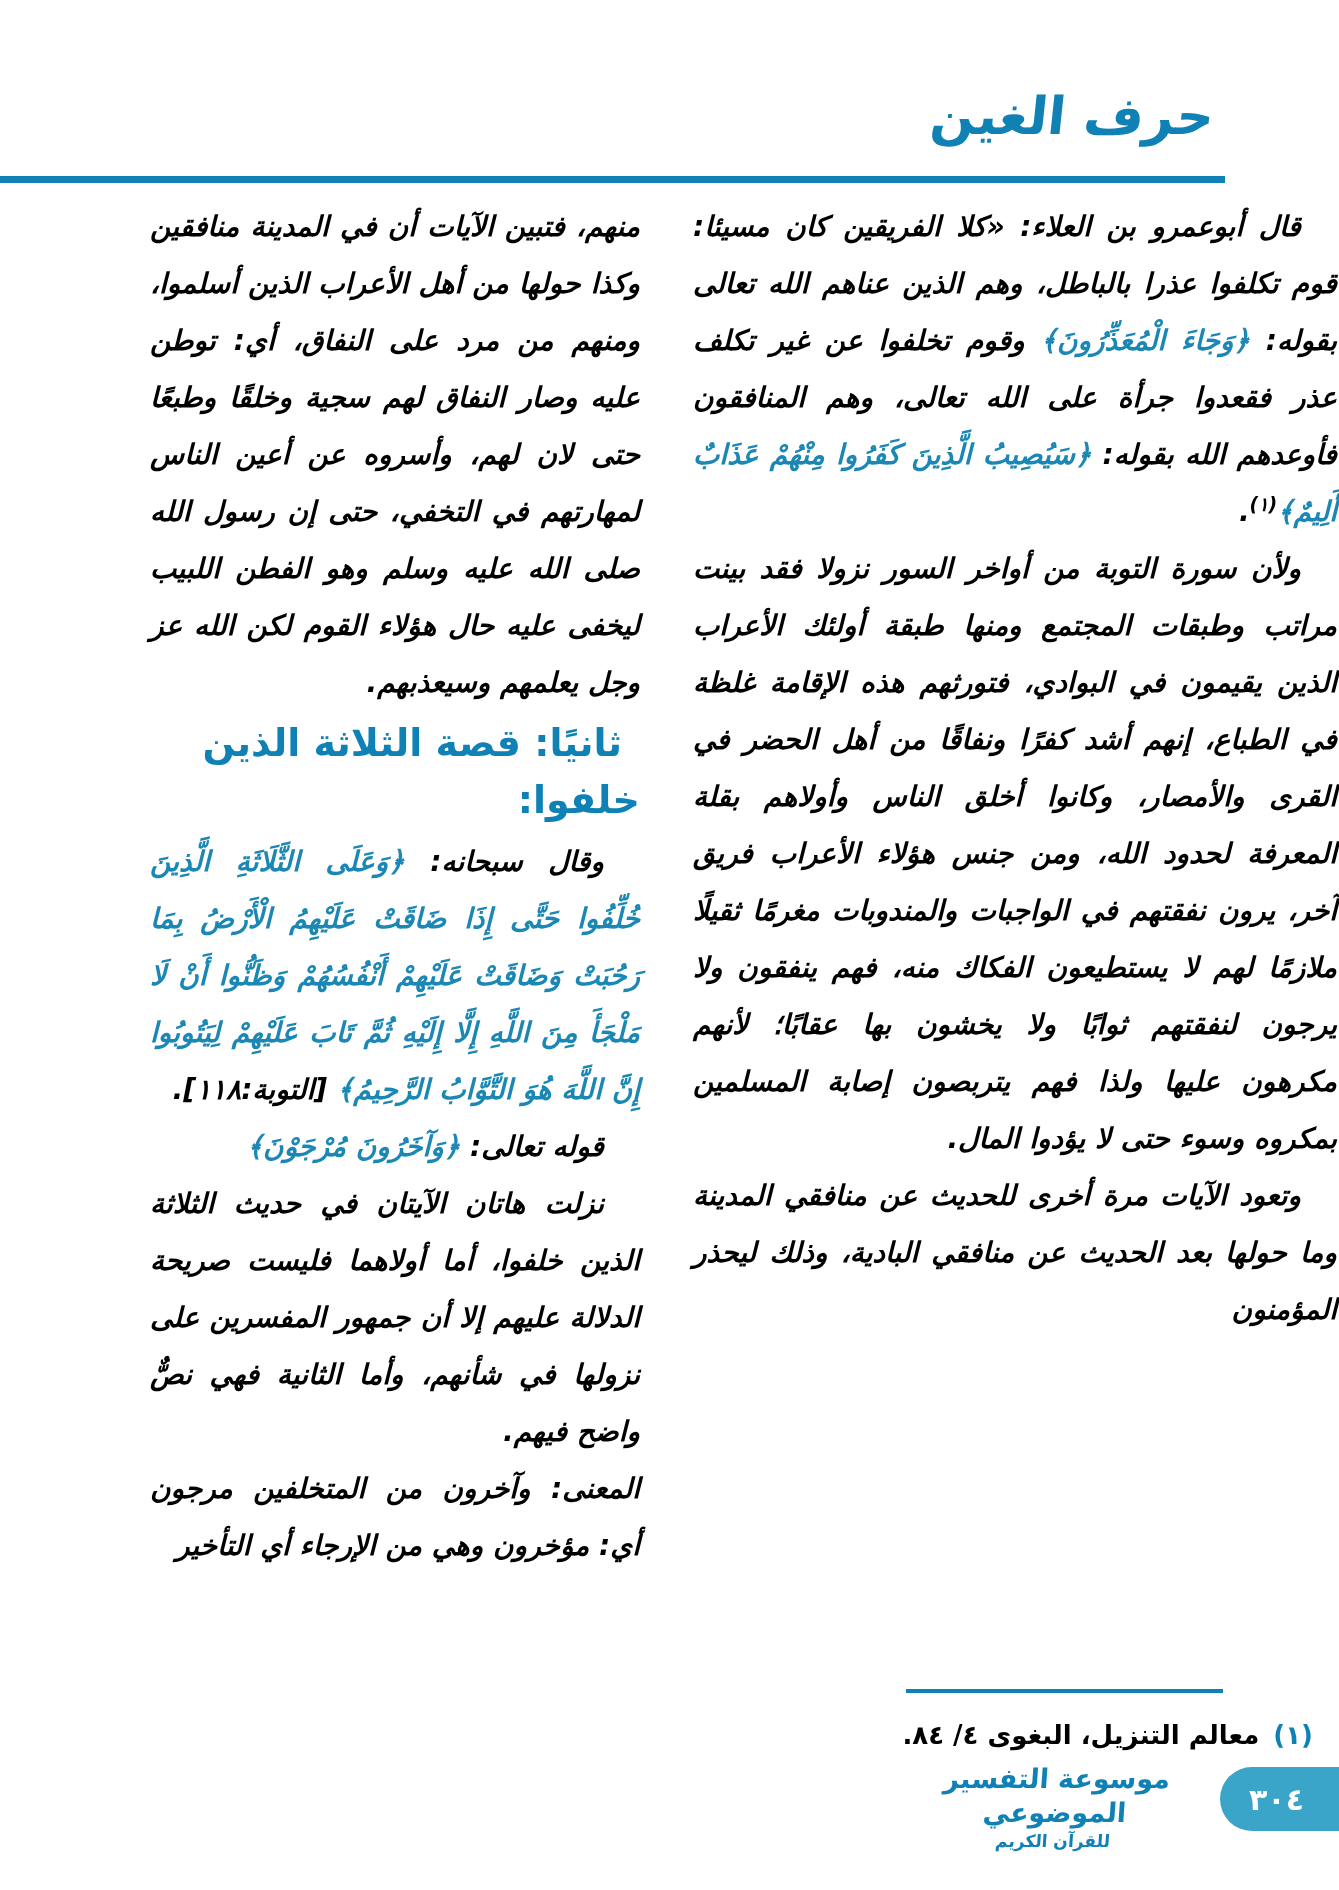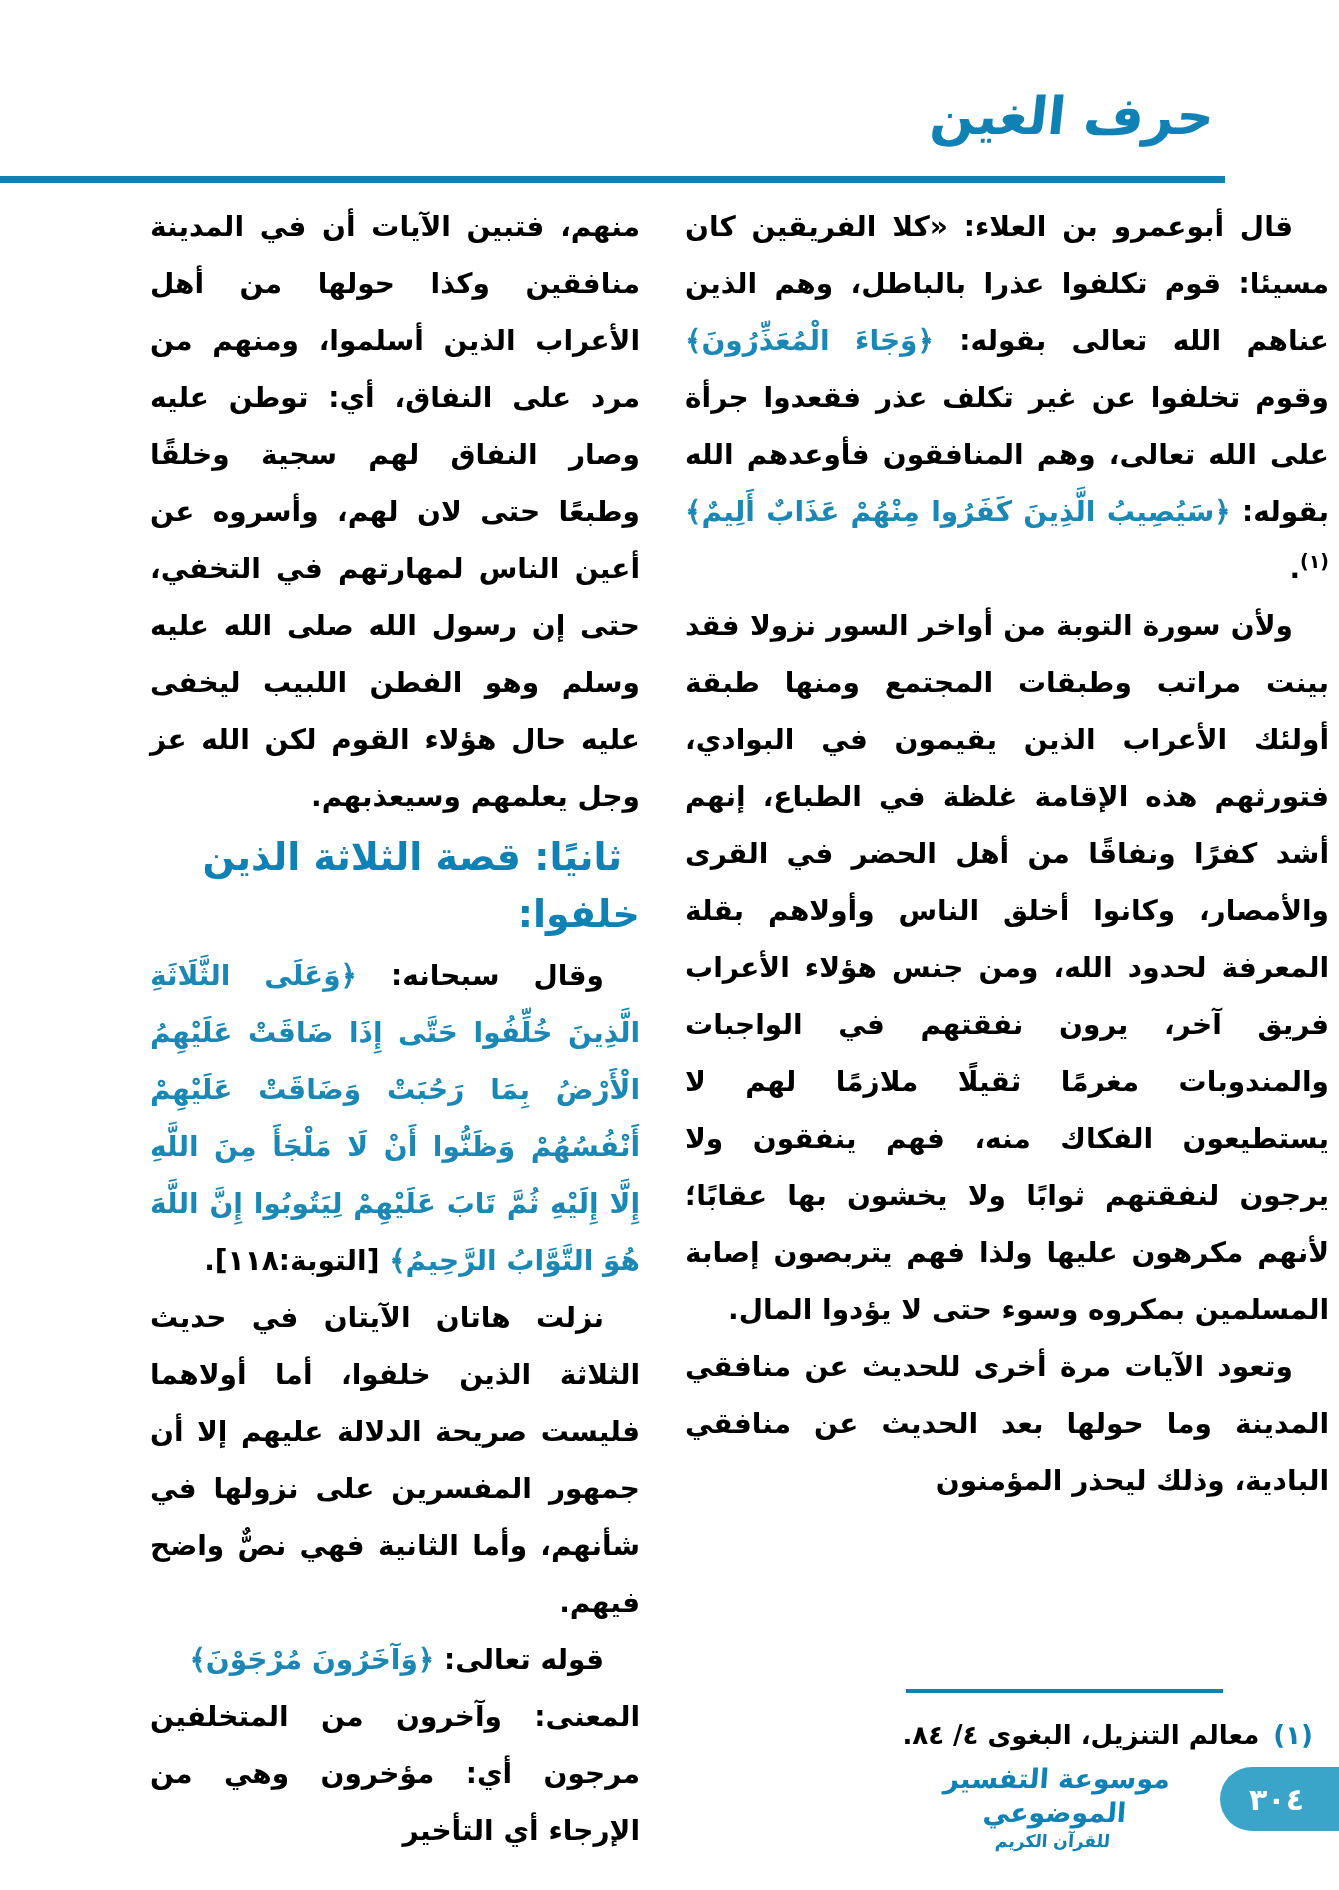--- a/index.html
+++ b/index.html
@@ -27,24 +27,24 @@
     background:var(--accent);
   }
   
   .col{
     position:absolute;top:198px;
     text-align:justify;
     text-justify:inter-word;
     font-size:28px;font-weight:bold;
     line-height:57px;
   }
-  .col-right{right:10px;width:644px;}
+  .col-right{right:2px;width:644px;}
   .col-left{left:150px;width:490px;}
   .col p{margin:0;}
-  .para{text-indent:36px;}
+  .para{text-indent:36px;font-style:italic;}
   .para.noindent{text-indent:0;}
   .heading{
     color:var(--accent);
     text-align:right;
     text-indent:18px;
     margin:4px 0 !important;
     font-size:38px;
   }
   .seg-plain{color:#000;}
   .seg-quran{color:var(--quran);}
@@ -100,22 +100,22 @@
   <section class="col col-right" id="col-right">
       <p class="para"><span class="seg-plain">قال أبوعمرو بن العلاء: «كلا الفريقين كان مسيئا: قوم تكلفوا عذرا بالباطل، وهم الذين عناهم الله تعالى بقوله: </span><span class="seg-quran">﴿وَجَاءَ الْمُعَذِّرُونَ﴾</span><span class="seg-plain"> وقوم تخلفوا عن غير تكلف عذر فقعدوا جرأة على الله تعالى، وهم المنافقون فأوعدهم الله بقوله: </span><span class="seg-quran">﴿سَيُصِيبُ الَّذِينَ كَفَرُوا مِنْهُمْ عَذَابٌ أَلِيمٌ﴾</span><span class="seg-fnref">(١)</span><span class="seg-plain">.</span></p>
       <p class="para"><span class="seg-plain">ولأن سورة التوبة من أواخر السور نزولا فقد بينت مراتب وطبقات المجتمع ومنها طبقة أولئك الأعراب الذين يقيمون في البوادي، فتورثهم هذه الإقامة غلظة في الطباع، إنهم أشد كفرًا ونفاقًا من أهل الحضر في القرى والأمصار، وكانوا أخلق الناس وأولاهم بقلة المعرفة لحدود الله، ومن جنس هؤلاء الأعراب فريق آخر، يرون نفقتهم في الواجبات والمندوبات مغرمًا ثقيلًا ملازمًا لهم لا يستطيعون الفكاك منه، فهم ينفقون ولا يرجون لنفقتهم ثوابًا ولا يخشون بها عقابًا؛ لأنهم مكرهون عليها ولذا فهم يتربصون إصابة المسلمين بمكروه وسوء حتى لا يؤدوا المال.</span></p>
       <p class="para"><span class="seg-plain">وتعود الآيات مرة أخرى للحديث عن منافقي المدينة وما حولها بعد الحديث عن منافقي البادية، وذلك ليحذر المؤمنون</span></p>
     </section>
 
   <section class="col col-left" id="col-left">
       <p class="para noindent"><span class="seg-plain">منهم، فتبين الآيات أن في المدينة منافقين وكذا حولها من أهل الأعراب الذين أسلموا، ومنهم من مرد على النفاق، أي: توطن عليه وصار النفاق لهم سجية وخلقًا وطبعًا حتى لان لهم، وأسروه عن أعين الناس لمهارتهم في التخفي، حتى إن رسول الله صلى الله عليه وسلم وهو الفطن اللبيب ليخفى عليه حال هؤلاء القوم لكن الله عز وجل يعلمهم وسيعذبهم.</span></p>
       <p class="heading"><span class="seg-heading">ثانيًا: قصة الثلاثة الذين خلفوا:</span></p>
       <p class="para"><span class="seg-plain">وقال سبحانه: </span><span class="seg-quran">﴿وَعَلَى الثَّلَاثَةِ الَّذِينَ خُلِّفُوا حَتَّى إِذَا ضَاقَتْ عَلَيْهِمُ الْأَرْضُ بِمَا رَحُبَتْ وَضَاقَتْ عَلَيْهِمْ أَنْفُسُهُمْ وَظَنُّوا أَنْ لَا مَلْجَأَ مِنَ اللَّهِ إِلَّا إِلَيْهِ ثُمَّ تَابَ عَلَيْهِمْ لِيَتُوبُوا إِنَّ اللَّهَ هُوَ التَّوَّابُ الرَّحِيمُ﴾</span><span class="seg-ref"> [التوبة:١١٨].</span></p>
+      <p class="para"><span class="seg-plain">قوله تعالى: </span><span class="seg-quran">﴿وَآخَرُونَ مُرْجَوْنَ﴾</span></p>
       <p class="para"><span class="seg-plain">نزلت هاتان الآيتان في حديث الثلاثة الذين خلفوا، أما أولاهما فليست صريحة الدلالة عليهم إلا أن جمهور المفسرين على نزولها في شأنهم، وأما الثانية فهي نصٌّ واضح فيهم.</span></p>
-      <p class="para"><span class="seg-plain">قوله تعالى: </span><span class="seg-quran">﴿وَآخَرُونَ مُرْجَوْنَ﴾</span></p>
       <p class="para noindent"><span class="seg-plain">المعنى: وآخرون من المتخلفين مرجون أي: مؤخرون وهي من الإرجاء أي التأخير</span></p>
     </section>
 
   <div class="footnote-rule"></div>
 
   <div class="footnote">
     <span class="fn-marker">(١)</span><span class="fn-text">معالم التنزيل، البغوى ٤/ ٨٤.</span>
   </div>
 
   <div class="logo">

